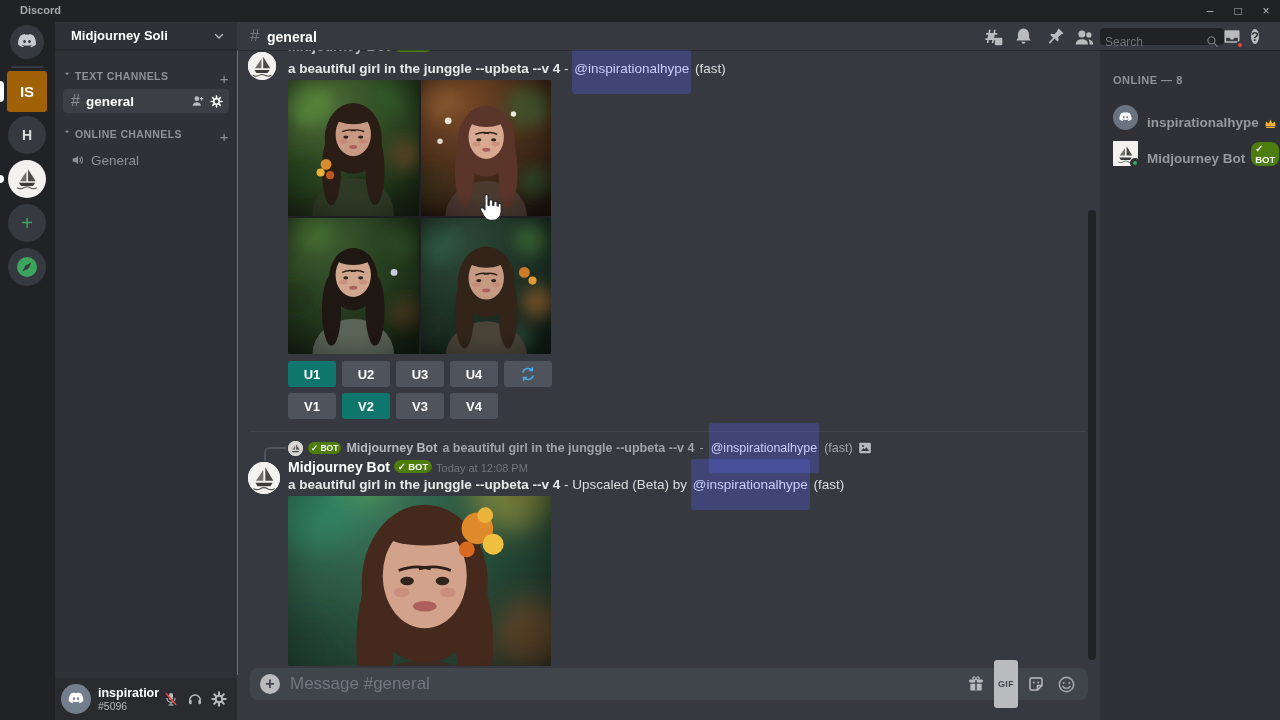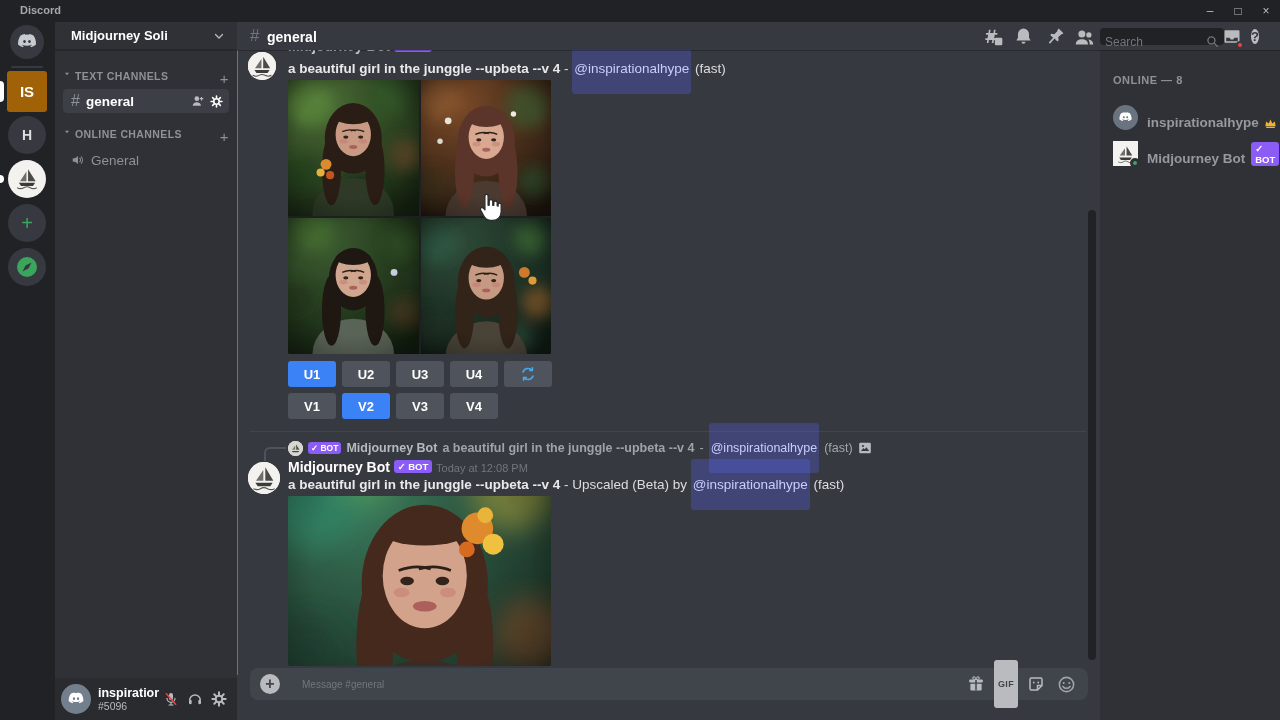--- a/index.html
+++ b/index.html
@@ -62,48 +62,48 @@
   .helpq{border-radius:50%;background:#b9bbbe;color:#36393f;font-weight:700;font-size:13px;text-align:center;line-height:18px;width:18px;height:18px}
   .reddot{position:absolute;right:-2px;bottom:-2px;width:8px;height:8px;border-radius:50%;background:#ed4245;border:2px solid #36393f}
 
   
   .chat{position:absolute;left:237px;top:50px;width:863px;height:670px;background:#36393f;overflow:hidden;z-index:1}
   .goldline{position:absolute;left:0;top:0;width:1px;height:625px;background:#8f7e42;opacity:.85}
   .avatar{position:absolute;border-radius:50%;background:#f3f2ee;overflow:hidden;cursor:pointer}
   .msgline{position:absolute;font-size:13.5px;color:#dcddde;white-space:nowrap}
   .msgline b{font-weight:700;color:#e8e9ea}
   .mention{background:rgba(88,101,242,.3);color:#c9cdfb;border-radius:3px;padding:18px 2px;font-weight:500;cursor:pointer}
-  .botbadge{display:inline-block;background:#8b5cf6;color:#fff;font-size:9.5px;font-weight:700;border-radius:3px;padding:1px 4px;vertical-align:2px}
+  .botbadge{display:inline-block;background:#4d7c0f;color:#fff;font-size:9.5px;font-weight:700;border-radius:8px;padding:1px 4px;vertical-align:2px}
   .ts{color:#72767d;font-size:11px;font-weight:400}
   .clippedrow{position:absolute;left:51px;top:-12px;height:16px;font-size:14px;font-weight:600;color:#c3c6ca;white-space:nowrap;overflow:hidden}
 
   
   .imggrid{position:absolute;left:51px;top:30px;width:263px;height:274px;background:#1e1f22;display:grid;grid-template-columns:1fr 1fr;grid-template-rows:1fr 1fr;gap:2px;border-radius:2px;overflow:hidden;cursor:pointer}
   .pimg{width:100%;height:100%;overflow:hidden}
   .bigimg{position:absolute;left:51px;top:446px;width:263px;height:170px;border-radius:2px;overflow:hidden;cursor:pointer}
 
   
   .btnrow{position:absolute;left:51px;display:flex;gap:6px}
   .mjbtn{width:48px;height:26px;border-radius:3px;background:#4f545c;color:#fff;font-size:13px;font-weight:600;display:flex;align-items:center;justify-content:center;cursor:pointer;border:none;font-family:"Liberation Sans",sans-serif}
-  .mjbtn.primary{background:#3b82f6}
+  .mjbtn.primary{background:#0f766e}
 
   .divider{position:absolute;left:13px;top:381px;width:836px;height:1px;background:#42454a}
 
   
   .replyspine{position:absolute;left:27px;top:397px;width:22px;height:14px;border-left:2px solid #4f545c;border-top:2px solid #4f545c;border-top-left-radius:6px}
   .replyrow{position:absolute;left:51px;top:390px;height:16px;display:flex;align-items:center;gap:5px;font-size:12.5px;color:#a3a6aa;white-space:nowrap;cursor:pointer}
   .replyrow .rav{width:15px;height:15px;border-radius:50%;background:#e8e6e0;overflow:hidden;flex:none}
   .replyrow .rname{font-weight:600;color:#b5bac1}
   .replyrow .rprev{font-weight:600;color:#9fa2a7}
   .replyrow .botbadge{font-size:8.5px;padding:1px 3px;vertical-align:1px}
 
   
   .inputbar{position:absolute;left:250px;top:668px;width:838px;height:32px;background:#40444b;border-radius:8px;z-index:3;display:flex;align-items:center;padding:0 10px}
   .plus-circle{width:20px;height:20px;border-radius:50%;background:#b9bbbe;color:#40444b;font-size:16px;font-weight:700;display:flex;align-items:center;justify-content:center;cursor:pointer;flex:none}
-  .msg-input{flex:1;background:transparent;border:none;outline:none;color:#fde047;font-size:10px;margin-left:22px;font-family:"Liberation Sans",sans-serif}
+  .msg-input{flex:1;background:transparent;border:none;outline:none;color:#fde047;font-size:17px;margin-left:10px;font-family:"Liberation Sans",sans-serif}
   .msg-input::placeholder{color:#72767d}
   .inico{width:24px;height:24px;display:flex;align-items:center;justify-content:center;color:#b9bbbe;cursor:pointer;flex:none;margin-left:6px}
   .gifbadge{background:#b9bbbe;color:#40444b;font-size:9px;font-weight:800;border-radius:3px;padding:19px 4px;letter-spacing:.3px}
 
   
   .chatscroll{position:absolute;left:851px;top:0;width:8px;height:618px}
   .chatscroll .thumb{position:absolute;left:0;top:160px;width:8px;height:450px;background:#202225;border-radius:4px;cursor:pointer}
 
   
   .members{position:absolute;left:1100px;top:50px;width:180px;height:670px;background:#2f3136;z-index:2;padding:24px 8px 0 13px}

